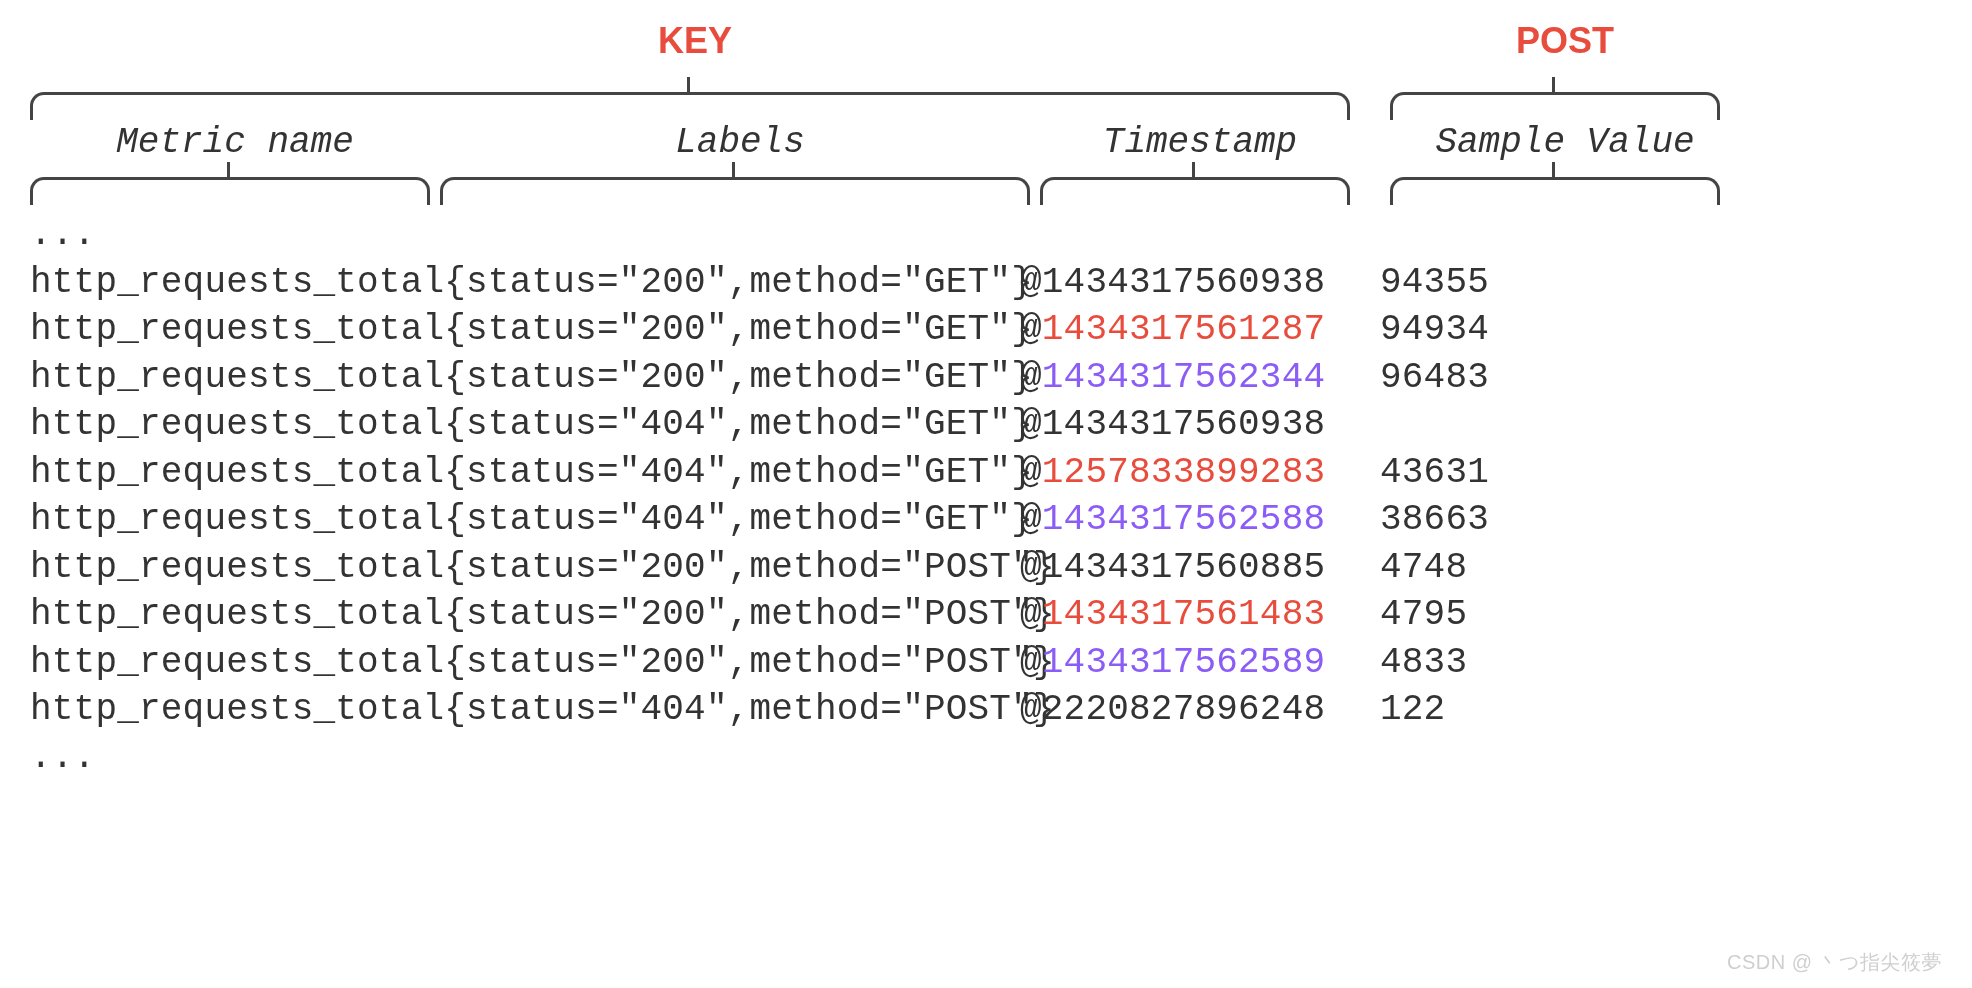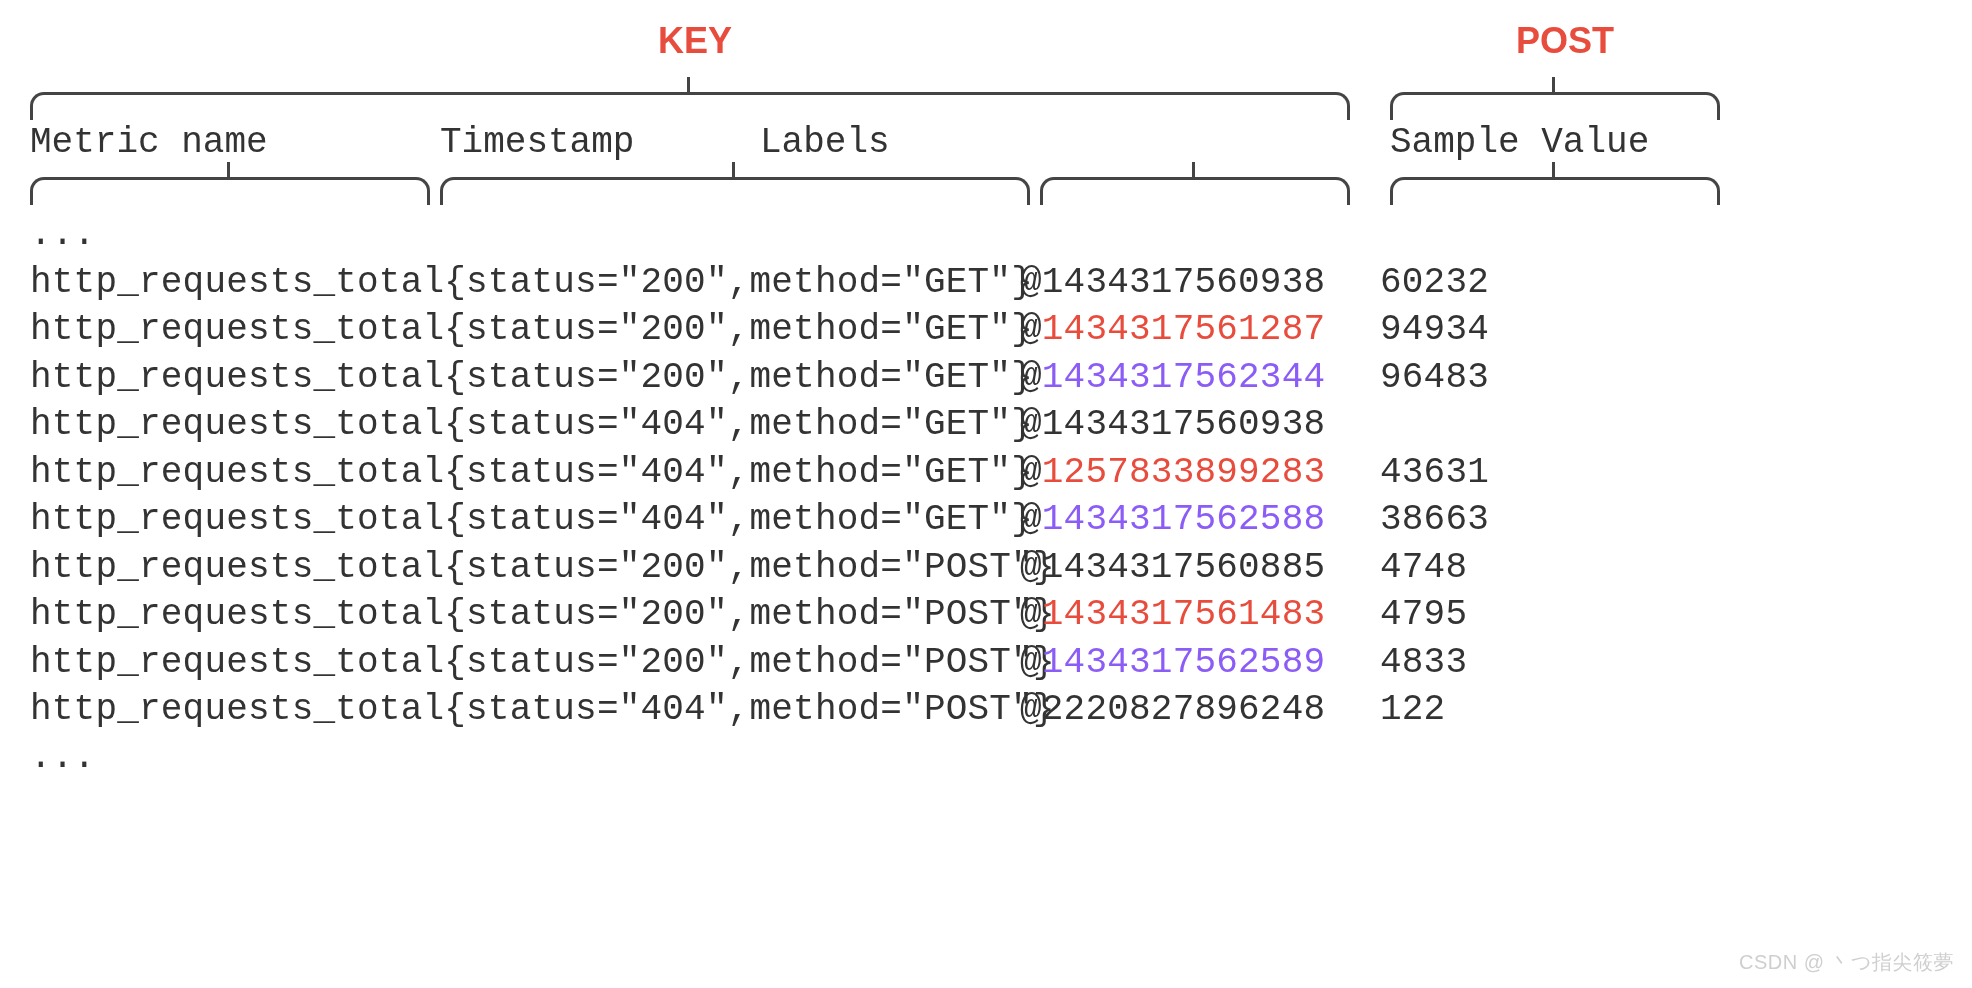--- a/index.html
+++ b/index.html
@@ -20,21 +20,21 @@
     font-family: -apple-system, "Segoe UI", Arial, sans-serif;
   }
   .top-labels > div { text-align: center; }
   .section-labels {
     display: flex;
     font-size: 36px;
     color: #333;
     font-family: "Menlo","Consolas","Courier New",monospace;
     margin-top: -2px;
   }
-  .section-labels > div { text-align: left; }
+  .section-labels > div { text-align: center; font-style: italic; }
   .bracket-row {
     display: flex;
     height: 46px;
   }
   .bracket-row.small { height: 40px; }
   .bracket {
     border-top: 3px solid #444;
     border-left: 3px solid #444;
     border-right: 3px solid #444;
     border-radius: 14px 14px 0 0;
@@ -64,21 +64,21 @@
     white-space: pre;
   }
   .col-key   { width: 990px; }
   .col-ts    { width: 320px; }
   .col-gap   { width: 40px; }
   .col-val   { width: 200px; }
   .ts-orange { color: #e84c3d; }
   .ts-green  { color: #8b5cf6; }
   .watermark {
     position: fixed;
-    right: 18px;
+    right: 30px;
     bottom: 12px;
     color: #cfcfcf;
     font-family: -apple-system, Arial, sans-serif;
     font-size: 20px;
     letter-spacing: 0.5px;
   }
 </style>
 </head>
 <body>
 
@@ -89,37 +89,37 @@
 </div>
 
 <div class="bracket-row">
   <div class="bracket" style="width:1320px;margin-left:0;margin-right:20px"></div>
   <div style="width:20px"></div>
   <div class="bracket" style="width:330px"></div>
 </div>
 
 <div class="section-labels">
   <div style="width:410px">Metric name</div>
+  <div style="width:600px">Labels</div>
   <div style="width:320px">Timestamp</div>
-  <div style="width:600px">Labels</div>
   <div style="width:30px"></div>
   <div style="width:350px">Sample Value</div>
 </div>
 
 <div class="bracket-row small">
   <div class="bracket" style="width:400px;margin-right:10px"></div>
   <div class="bracket" style="width:590px;margin-right:10px"></div>
   <div class="bracket" style="width:310px"></div>
   <div style="width:40px"></div>
   <div class="bracket" style="width:330px"></div>
 </div>
 
 <div class="data-block" id="data-block">
     <div class="data-row"><span>...</span></div>
-    <div class="data-row"><span class="col-key">http_requests_total{status="200",method="GET"}</span><span class="col-ts"><span>@</span><span>1434317560938</span></span><span class="col-gap"></span><span class="col-val">60232</span></div>
+    <div class="data-row"><span class="col-key">http_requests_total{status="200",method="GET"}</span><span class="col-ts"><span>@</span><span>1434317560938</span></span><span class="col-gap"></span><span class="col-val">94355</span></div>
     <div class="data-row"><span class="col-key">http_requests_total{status="200",method="GET"}</span><span class="col-ts"><span>@</span><span class="ts-orange">1434317561287</span></span><span class="col-gap"></span><span class="col-val">94934</span></div>
     <div class="data-row"><span class="col-key">http_requests_total{status="200",method="GET"}</span><span class="col-ts"><span>@</span><span class="ts-green">1434317562344</span></span><span class="col-gap"></span><span class="col-val">96483</span></div>
     <div class="data-row"><span class="col-key">http_requests_total{status="404",method="GET"}</span><span class="col-ts"><span>@</span><span>1434317560938</span></span><span class="col-gap"></span></div>
     <div class="data-row"><span class="col-key">http_requests_total{status="404",method="GET"}</span><span class="col-ts"><span>@</span><span class="ts-orange">1257833899283</span></span><span class="col-gap"></span><span class="col-val">43631</span></div>
     <div class="data-row"><span class="col-key">http_requests_total{status="404",method="GET"}</span><span class="col-ts"><span>@</span><span class="ts-green">1434317562588</span></span><span class="col-gap"></span><span class="col-val">38663</span></div>
     <div class="data-row"><span class="col-key">http_requests_total{status="200",method="POST"}</span><span class="col-ts"><span>@</span><span>1434317560885</span></span><span class="col-gap"></span><span class="col-val">4748</span></div>
     <div class="data-row"><span class="col-key">http_requests_total{status="200",method="POST"}</span><span class="col-ts"><span>@</span><span class="ts-orange">1434317561483</span></span><span class="col-gap"></span><span class="col-val">4795</span></div>
     <div class="data-row"><span class="col-key">http_requests_total{status="200",method="POST"}</span><span class="col-ts"><span>@</span><span class="ts-green">1434317562589</span></span><span class="col-gap"></span><span class="col-val">4833</span></div>
     <div class="data-row"><span class="col-key">http_requests_total{status="404",method="POST"}</span><span class="col-ts"><span>@</span><span>2220827896248</span></span><span class="col-gap"></span><span class="col-val">122</span></div>
     <div class="data-row"><span>...</span></div>

